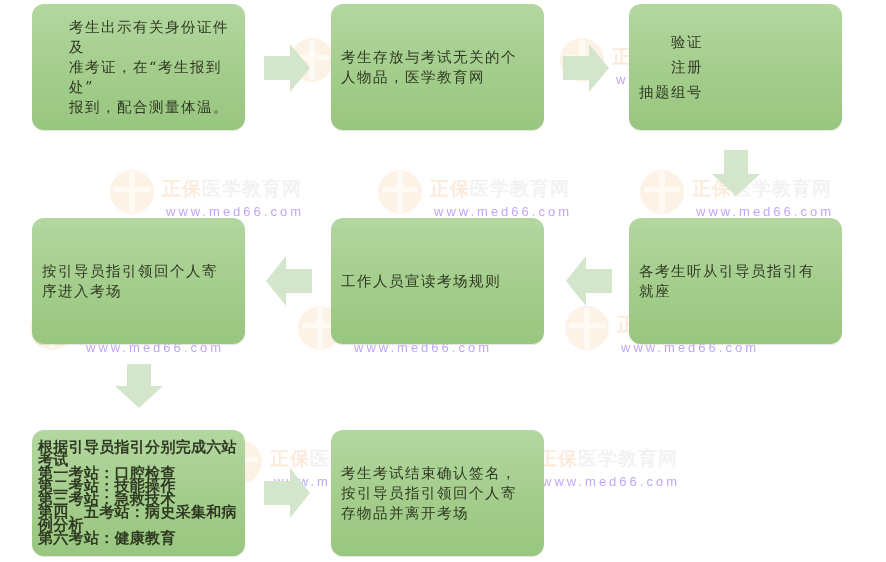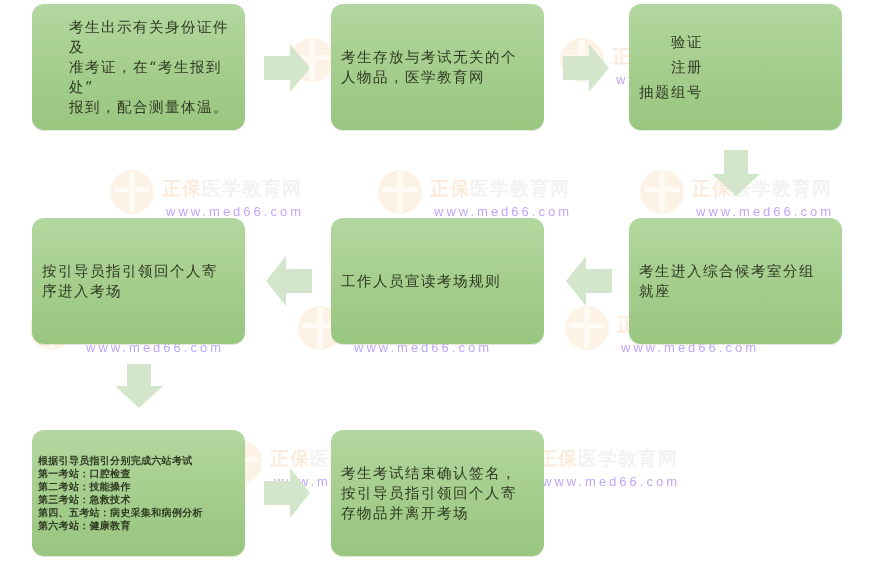--- a/index.html
+++ b/index.html
@@ -10,21 +10,21 @@
     .wm .logo::after { content: ""; position: absolute; left: 4px; top: 17px; width: 36px; height: 5px; background: #fff6ec; }
     .wm .brand { position: absolute; left: 52px; top: 6px; font-size: 19px; font-weight: bold; color: #fbd9bd; white-space: nowrap; letter-spacing: 1px; }
     .wm .brand .b2 { color: #e8e8e8; }
     .wm .url { position: absolute; left: 56px; top: 34px; font-size: 13px; color: #8b5cf6; letter-spacing: 3px; white-space: nowrap; font-family: Liberation Sans, sans-serif; }
     .box { position: absolute; width: 213px; height: 126px; border-radius: 12px;
            background: linear-gradient(180deg, #b3d7a0 0%, #a4cd8c 55%, #98c67f 100%);
            box-sizing: border-box; display: flex; align-items: center; padding: 0 10px;
            box-shadow: 0 1px 1px rgba(120,160,100,0.25); }
     .box .txt { color: #2f3a22; font-size: 14.5px; line-height: 20px; letter-spacing: 1.5px; white-space: pre-line;
                 font-family: "DejaVu Serif", serif; }
-    .box .txt.small { font-size: 10px; line-height: 13px; letter-spacing: 0.3px; font-weight: bold; }
+    .box .txt.small { font-size: 15px; line-height: 13px; letter-spacing: 0.3px; font-weight: bold; }
     .box .txt.list { line-height: 25px; text-align: right; }
     .arrow { position: absolute; }
     .arrow svg { display: block; }
   </style>
 </head>
 <body>
 
 <div class="wm" style="left:290px;top:38px;">
   <div class="logo"></div>
   <div class="brand"><span>正保</span><span class="b2">医学教育网</span></div>
@@ -92,21 +92,21 @@
 </div>
 
 <div class="box" style="left:32px;top:218px;">
   <div class="txt">按引导员指引领回个人寄
 序进入考场</div>
 </div>
 <div class="box" style="left:331px;top:218px;">
   <div class="txt">工作人员宣读考场规则</div>
 </div>
 <div class="box" style="left:629px;top:218px;">
-  <div class="txt">考生进入综合候考室分组
+  <div class="txt">各考生听从引导员指引有
 就座</div>
 </div>
 
 <div class="box" style="left:32px;top:430px;padding:0 6px;">
   <div class="txt small">根据引导员指引分别完成六站考试
 第一考站：口腔检查
 第二考站：技能操作
 第三考站：急救技术
 第四、五考站：病史采集和病例分析
 第六考站：健康教育</div>

